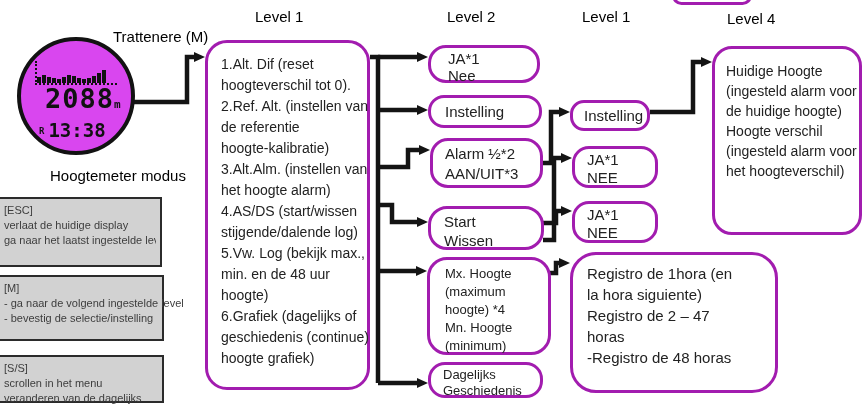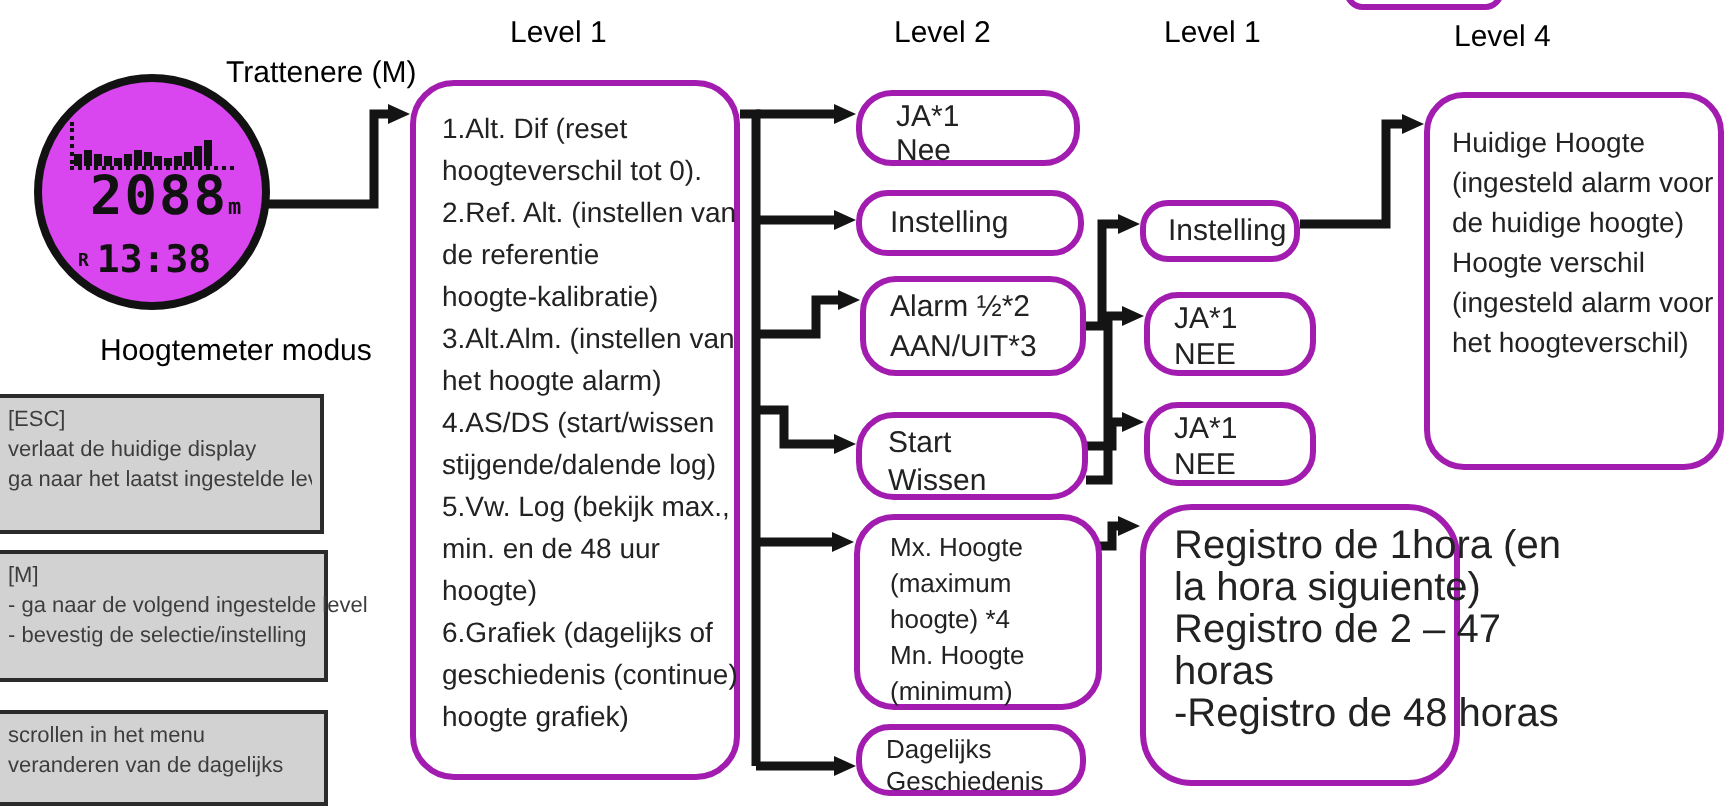--- a/index.html
+++ b/index.html
@@ -17,22 +17,22 @@
   #l2-inst {left:428px;top:95px; width:114px;height:33px;border-radius:16px;font-size:15px;padding:5px 0 0 14px;}
   #l2-alarm{left:430px;top:138px;width:113px;height:50px;border-radius:18px;font-size:15px;line-height:20px;padding:3px 12px 0 12px;}
   #l2-start{left:428px;top:206px;width:116px;height:44px;border-radius:19px;font-size:15px;line-height:19px;padding:3px 0 0 13px;}
   #l2-mx   {left:427px;top:257px;width:124px;height:98px;border-radius:20px;font-size:13px;line-height:18px;padding:5px 0 0 15px;}
   #l2-dag  {left:428px;top:362px;width:115px;height:36px;border-radius:17px;font-size:13px;line-height:16px;padding:2px 0 0 12px;}
   
   #l3-inst{left:570px;top:100px;width:80px;height:31px;border-radius:14px;font-size:15px;padding:4px 0 0 11px;}
   #l3-ja1 {left:572px;top:146px;width:86px;height:42px;border-radius:17px;font-size:15px;line-height:18px;padding:2px 0 0 12px;}
   #l3-ja2 {left:572px;top:201px;width:86px;height:42px;border-radius:17px;font-size:15px;line-height:18px;padding:2px 0 0 12px;}
   
-  #registro-box{left:570px;top:252px;width:160px;height:141px;border-radius:26px;
-                font-size:20px;line-height:21px;padding:8px 0 0 14px;}
+  #registro-box{left:570px;top:252px;width:208px;height:141px;border-radius:26px;
+                font-size:15px;line-height:21px;padding:8px 0 0 14px;}
   #level4-box{left:712px;top:46px;width:150px;height:189px;border-radius:20px;
               font-size:14px;line-height:20px;padding:12px 0 0 11px;}
   #top-pill{left:672px;top:-14px;width:80px;height:19px;border-radius:10px;}
   
   .keybox{position:absolute;left:-10px;background:#d2d2d2;border:2px solid #2b2b2b;
           box-sizing:border-box;color:#3d3d3d;font-size:11px;line-height:15px;
           padding:4px 4px 0 12px;}
   #keybox-esc{top:197px;width:172px;height:70px;}
   #keybox-esc .ln{white-space:nowrap;overflow:hidden;}
   #keybox-m  {top:275px;width:174px;height:66px;}
@@ -131,17 +131,18 @@
     <div class="ln">[ESC]</div>
     <div class="ln">verlaat de huidige display</div>
     <div class="ln">ga naar het laatst ingestelde level</div>
   </div>
   <div class="keybox" id="keybox-m">
     <div class="ln">[M]</div>
     <div class="ln">- ga naar de volgend ingestelde level</div>
     <div class="ln">- bevestig de selectie/instelling</div>
   </div>
   <div class="keybox" id="keybox-ss">
+    <div class="ln">[S/S]</div>
     <div class="ln">scrollen in het menu</div>
     <div class="ln">veranderen van de dagelijks</div>
   </div>
 
 </div>
 
 </body></html>

